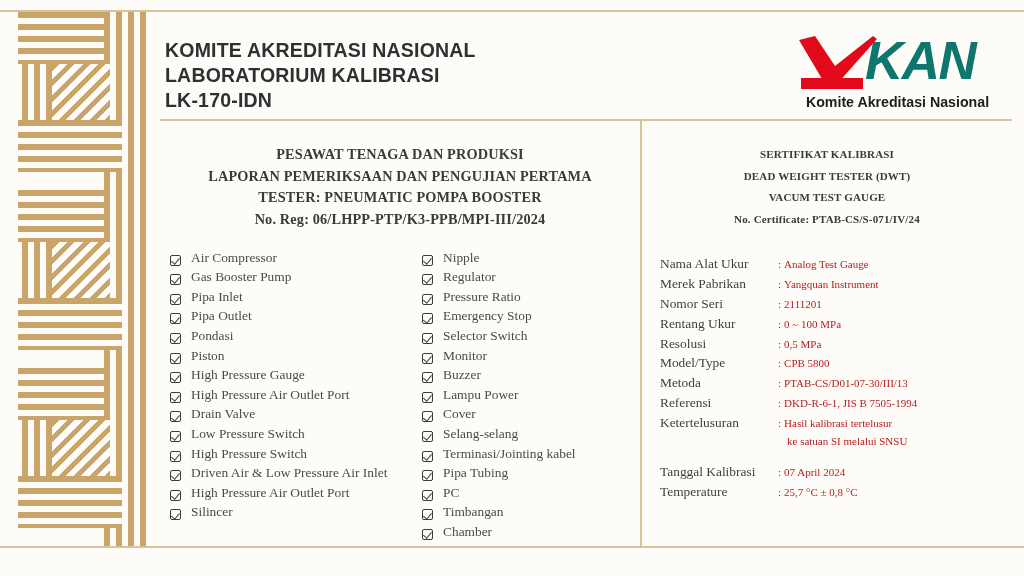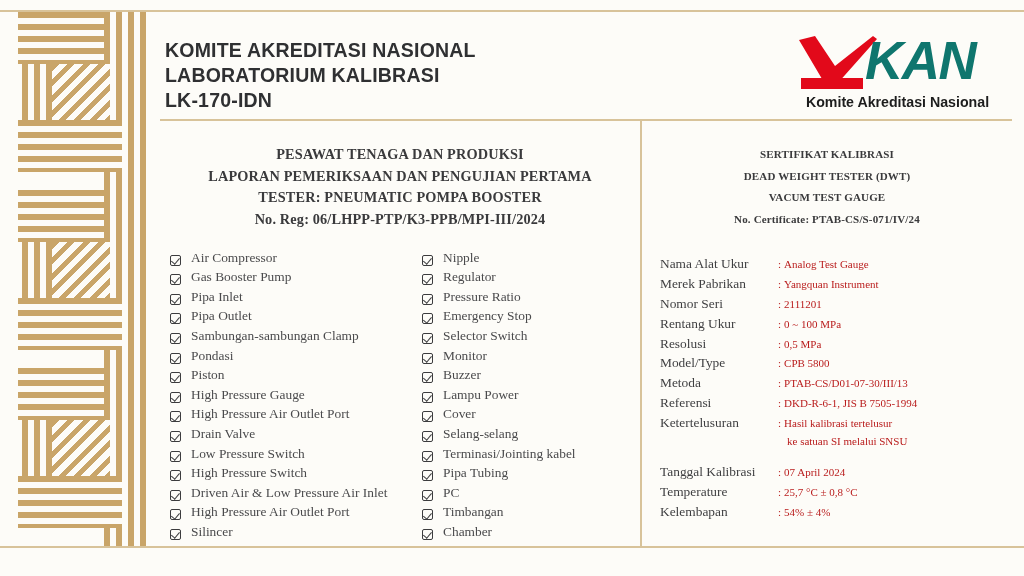--- a/index.html
+++ b/index.html
@@ -352,24 +352,20 @@
               <div class="check-item">
                 <span class="checkbox"></span>
                 <span class="check-label">Pipa Inlet</span>
               </div>
               <div class="check-item">
                 <span class="checkbox"></span>
                 <span class="check-label">Pipa Outlet</span>
               </div>
               <div class="check-item">
                 <span class="checkbox"></span>
-                <span class="check-label">Sambungan-sambungan Clamp</span>
-              </div>
-              <div class="check-item">
-                <span class="checkbox"></span>
                 <span class="check-label">Pondasi</span>
               </div>
               <div class="check-item">
                 <span class="checkbox"></span>
                 <span class="check-label">Piston</span>
               </div>
               <div class="check-item">
                 <span class="checkbox"></span>
                 <span class="check-label">High Pressure Gauge</span>
               </div>
@@ -519,23 +515,19 @@
               <span class="data-val">ke satuan SI melalui SNSU</span>
             </div>
             <div class="data-row gap">
               <span class="data-key">Tanggal Kalibrasi</span>
               <span class="data-val"><span class="colon">:</span>07 April 2024</span>
             </div>
             <div class="data-row">
               <span class="data-key">Temperature</span>
               <span class="data-val"><span class="colon">:</span>25,7 °C ± 0,8 °C</span>
             </div>
-            <div class="data-row">
-              <span class="data-key">Kelembapan</span>
-              <span class="data-val"><span class="colon">:</span>54% ± 4%</span>
-            </div>
           </div>
 
       </div>
 
     </div>
   </div>
 </div>
 
 </body></html>

